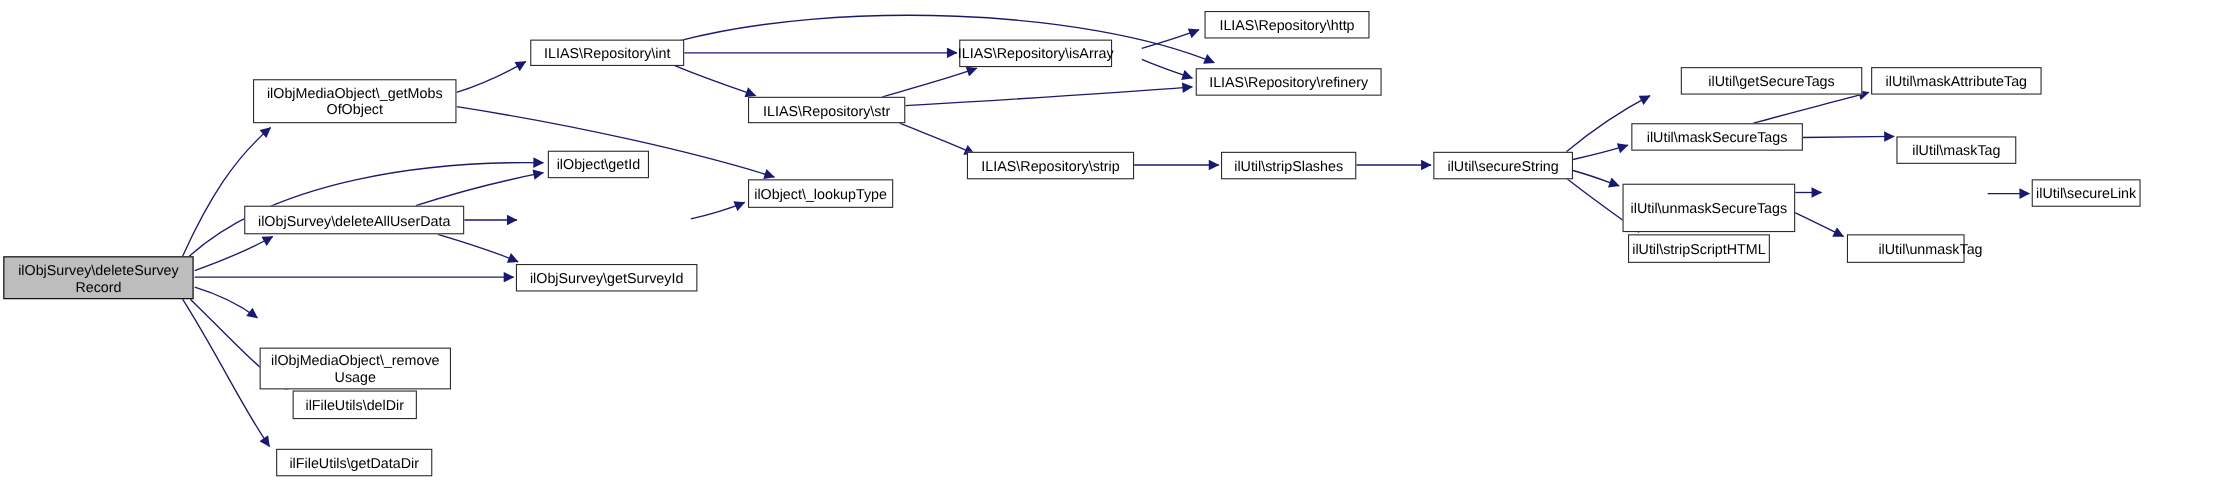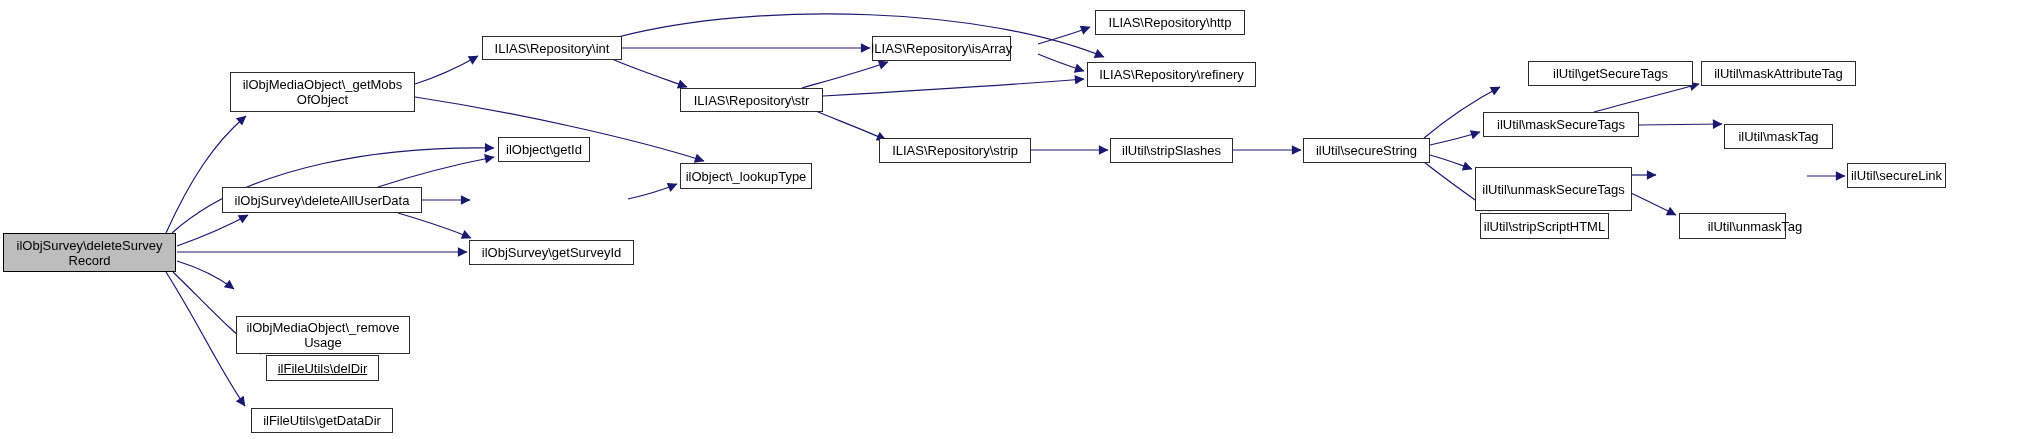--- a/index.html
+++ b/index.html
@@ -83,21 +83,21 @@
     <path class="edge" marker-end="url(#arrow)" d="M1807,176 L1845,176"></path>
   </svg>
 
   <div class="node root" style="left:3px;top:233px;width:173px;height:39px;">ilObjSurvey\deleteSurvey
 Record</div>
   <div class="node" style="left:230px;top:72px;width:185px;height:40px;">ilObjMediaObject\_getMobs
 OfObject</div>
   <div class="node" style="left:222px;top:187px;width:200px;height:26px;">ilObjSurvey\deleteAllUserData</div>
   <div class="node" style="left:236px;top:292px;width:174px;height:38px;margin-top:24px;">ilObjMediaObject\_remove
 Usage</div>
-  <div class="node" style="left:266px;top:355px;width:113px;height:26px;text-decoration:underline;">ilFileUtils\delDir</div>
+  <div class="node" style="left:266px;top:355px;width:113px;height:26px;">ilFileUtils\delDir</div>
   <div class="node" style="left:251px;top:408px;width:142px;height:25px;text-align:right;">ilFileUtils\getDataDir</div>
   <div class="node" style="left:498px;top:137px;width:92px;height:25px;">ilObject\getId</div>
   <div class="node" style="left:469px;top:240px;width:165px;height:25px;">ilObjSurvey\getSurveyId</div>
   <div class="node" style="left:482px;top:36px;width:140px;height:24px;">ILIAS\Repository\int</div>
   <div class="node" style="left:680px;top:88px;width:143px;height:24px;">ILIAS\Repository\str</div>
   <div class="node" style="left:680px;top:163px;width:132px;height:26px;">ilObject\_lookupType</div>
   <div class="node" style="left:872px;top:36px;width:139px;height:25px;">ILIAS\Repository\isArray</div>
   <div class="node" style="left:879px;top:138px;width:152px;height:25px;">ILIAS\Repository\strip</div>
   <div class="node" style="left:1095px;top:10px;width:150px;height:25px;">ILIAS\Repository\http</div>
   <div class="node" style="left:1087px;top:62px;width:169px;height:25px;">ILIAS\Repository\refinery</div>

